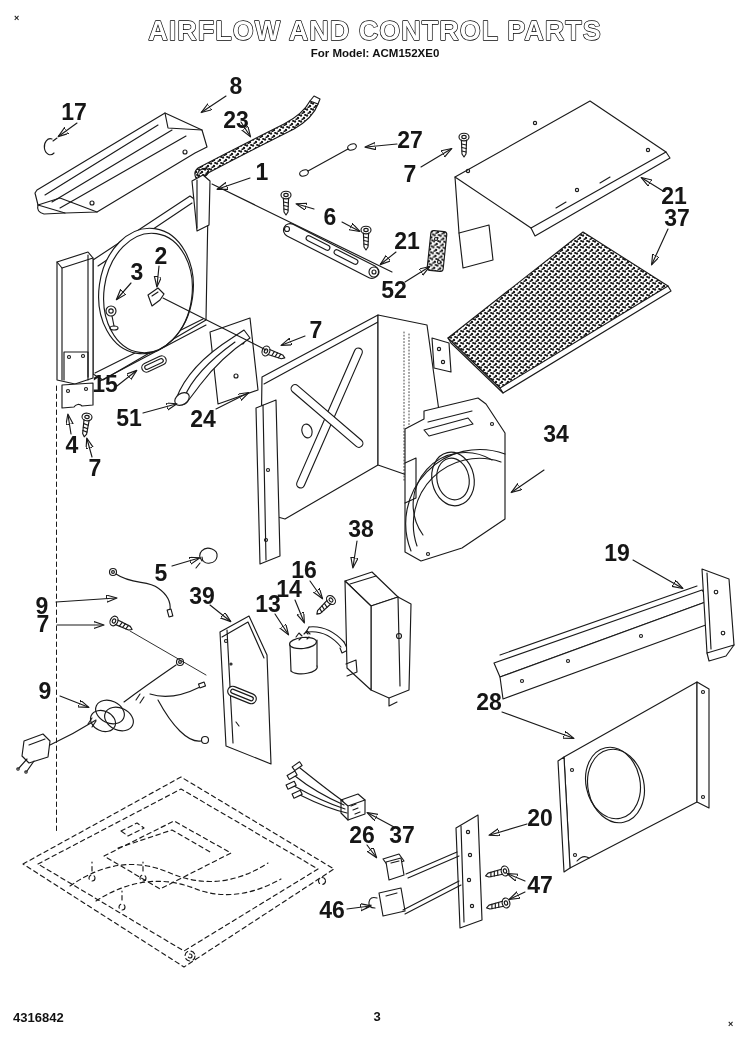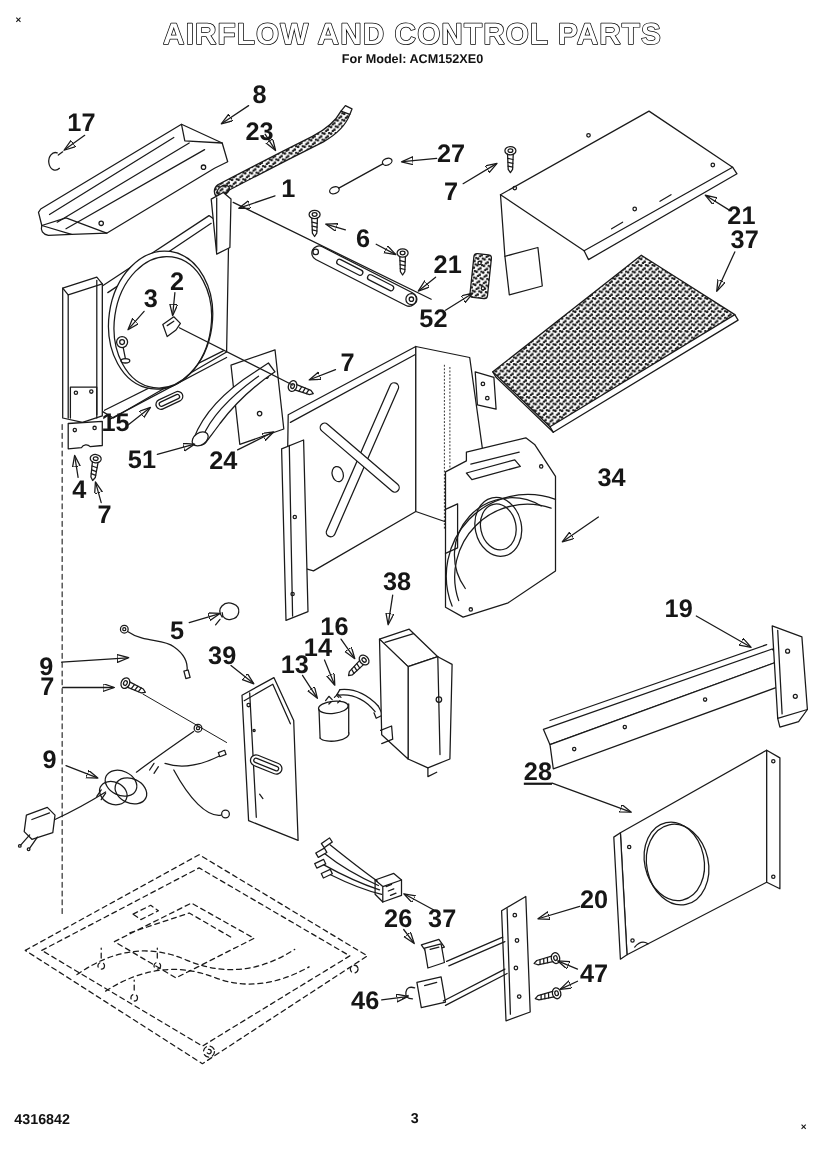--- a/index.html
+++ b/index.html
@@ -435,20 +435,20 @@
       <div class="callout" style="left: 361px; top: 529px;">38</div>
       <div class="callout" style="left: 617px; top: 553px; text-align: right;">19</div>
       <div class="callout" style="left: 161px; top: 573px;">5</div>
       <div class="callout" style="left: 42px; top: 606px;">9</div>
       <div class="callout" style="left: 43px; top: 624px;">7</div>
       <div class="callout" style="left: 202px; top: 596px;">39</div>
       <div class="callout" style="left: 268px; top: 604px;">13</div>
       <div class="callout" style="left: 289px; top: 589px;">14</div>
       <div class="callout" style="left: 304px; top: 570px;">16</div>
       <div class="callout" style="left: 45px; top: 691px;">9</div>
-      <div class="callout" style="left: 489px; top: 702px; text-decoration: underline;">28</div>
+      <div class="callout" style="left: 489px; top: 702px;">28</div>
       <div class="callout" style="left: 540px; top: 818px;">20</div>
       <div class="callout" style="left: 540px; top: 885px;">47</div>
       <div class="callout" style="left: 362px; top: 835px;">26</div>
       <div class="callout" style="left: 402px; top: 835px;">37</div>
       <div class="callout" style="left: 332px; top: 910px;">46</div>
     </div>
 </div>
 
 </body></html>

